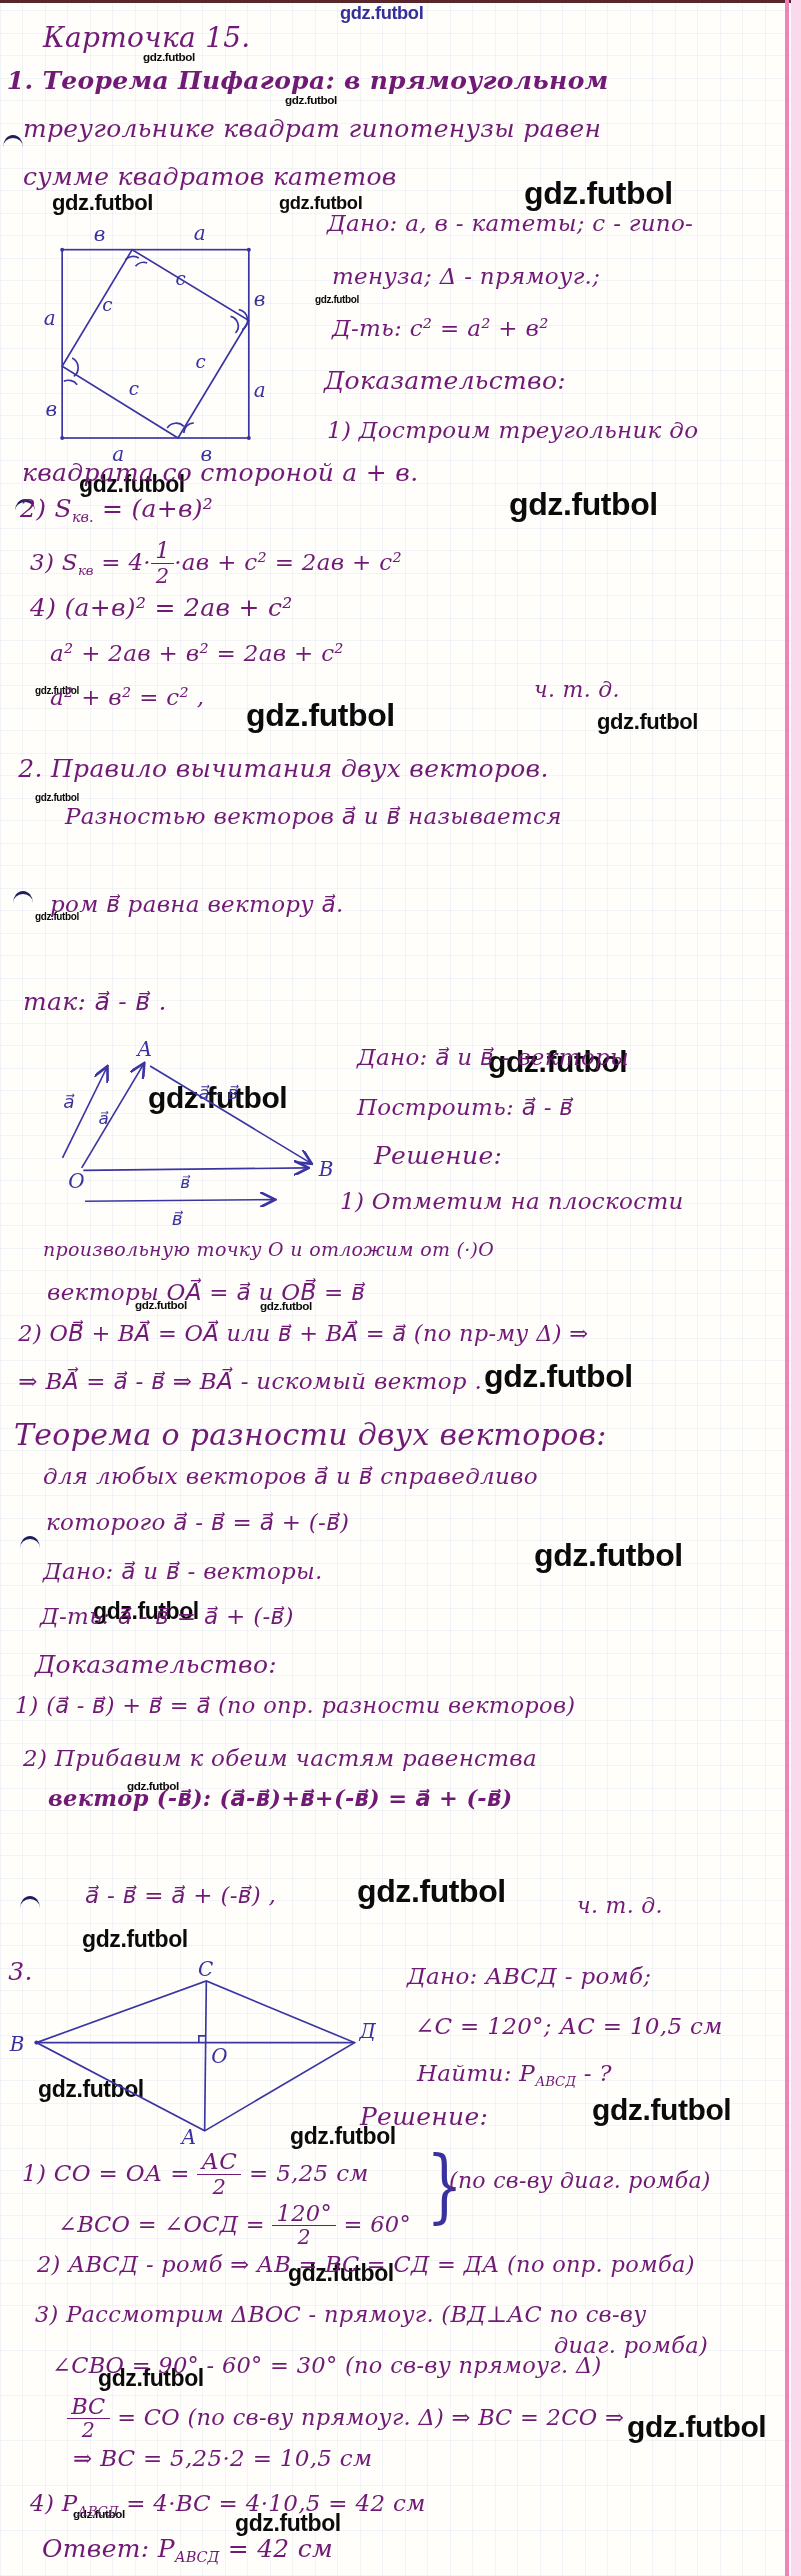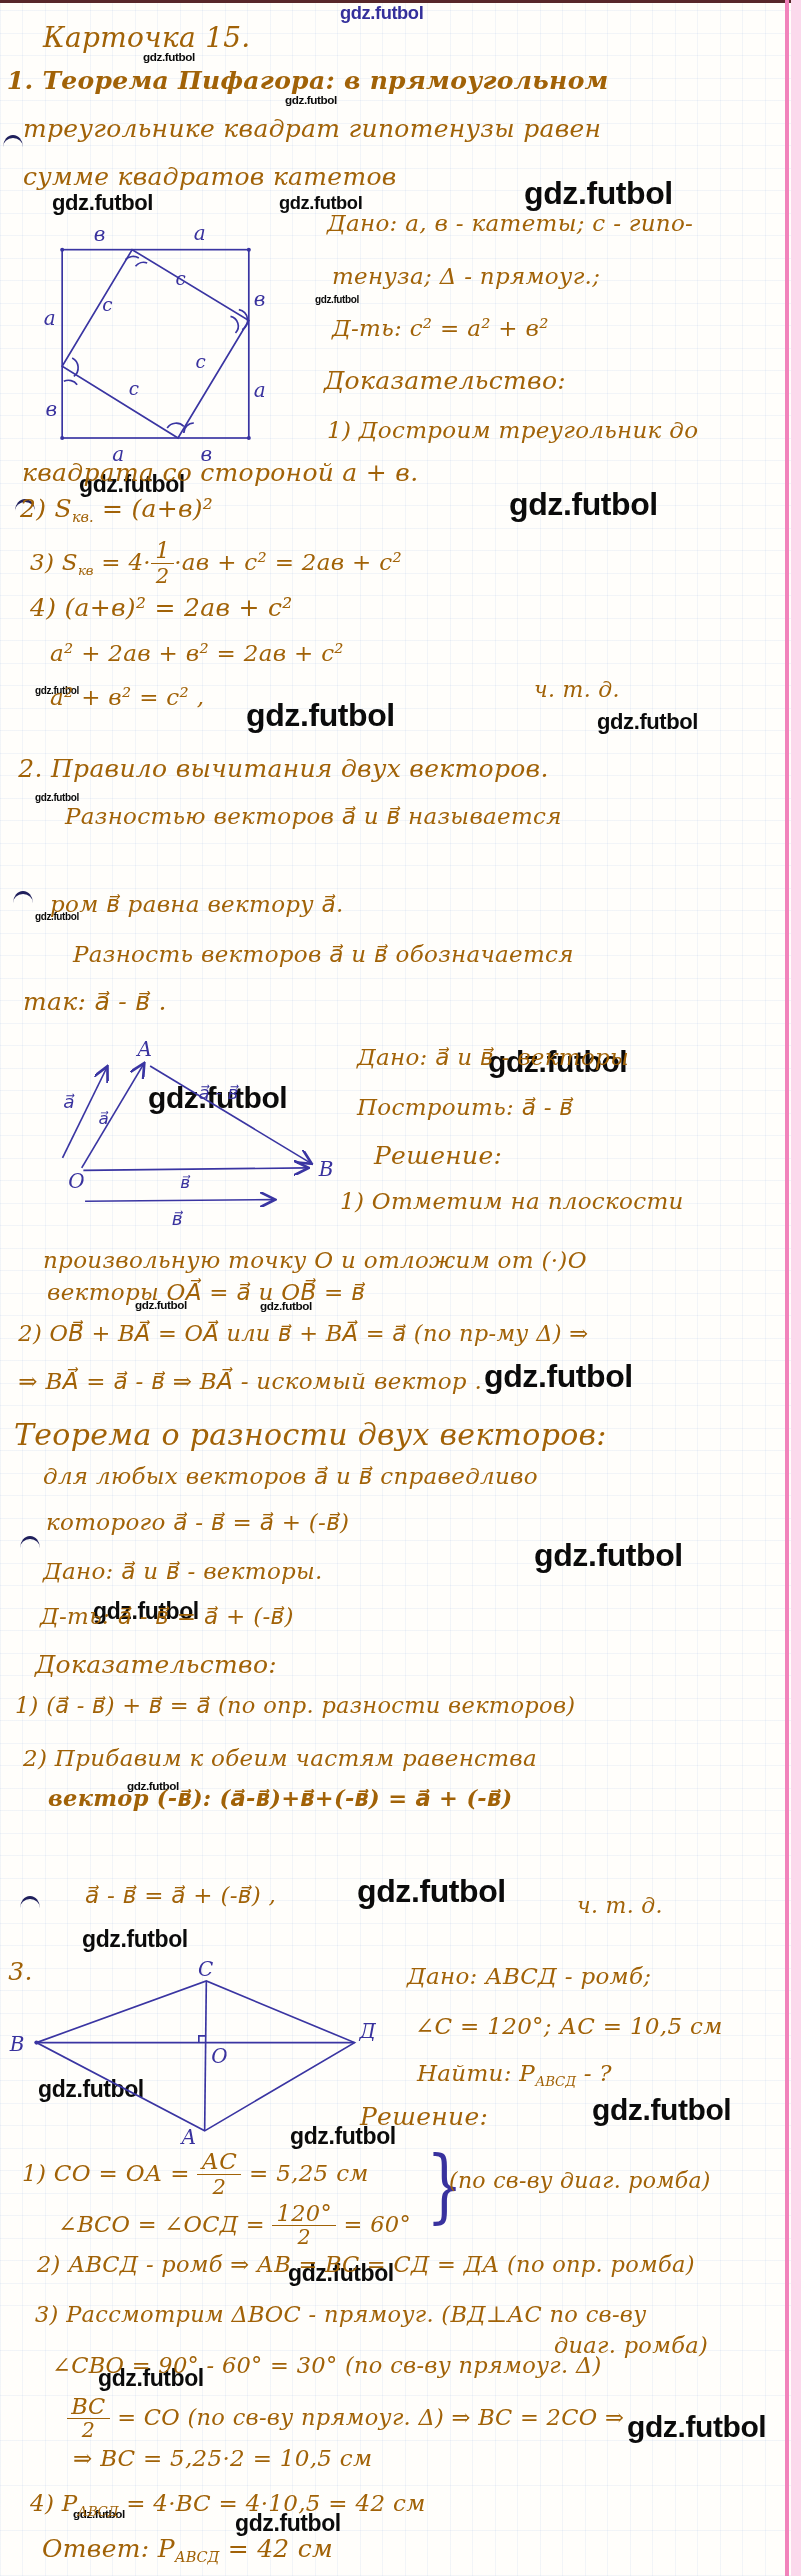--- a/index.html
+++ b/index.html
@@ -6,21 +6,21 @@
   .page{position:relative;width:801px;height:2576px;background:#fffefb;overflow:hidden;
         font-family:"DejaVu Serif","DejaVu Sans",serif;}
   .page::before{content:"";position:absolute;inset:0;pointer-events:none;
     background-image:
       repeating-linear-gradient(0deg, rgba(110,150,215,0.09) 0 0.8px, transparent 0.8px 22.5px),
       repeating-linear-gradient(90deg, rgba(110,150,215,0.09) 0 0.8px, transparent 0.8px 22.5px);}
   .top-edge{position:absolute;left:0;top:0;width:801px;height:2.5px;background:#57272b;}
   .margin-line{position:absolute;top:0;height:2576px;}
   .margin-line.main{left:785px;width:4.2px;background:#f183bb;}
   .margin-line.soft{left:791px;width:11px;background:#fbd9ec;}
-  .hw{position:absolute;white-space:nowrap;color:#a16207;font-style:italic;
+  .hw{position:absolute;white-space:nowrap;color:#701a75;font-style:italic;
       font-family:"DejaVu Serif","DejaVu Sans",serif;letter-spacing:0.3px;line-height:1.15;}
   .wm{position:absolute;white-space:nowrap;color:#0b0b0b;font-weight:bold;font-style:normal;
       font-family:"Liberation Sans","DejaVu Sans",sans-serif;letter-spacing:-0.4px;}
   .wm.blue{color:#34309b;}
   .frac{display:inline-block;vertical-align:-0.55em;text-align:center;line-height:1;}
   .frac .num{display:block;border-bottom:1.7px solid currentColor;padding:0 4.2px 0.8px;}
   .frac .den{display:block;padding-top:0.8px;font-size:.92em;}
   .sub{font-size:.58em;vertical-align:-0.35em;letter-spacing:0;}
   .penmark{position:absolute;width:20px;height:9.2px;border-top:3.3px solid #20205c;
       border-radius:50% 50% 0 0/100% 100% 0 0;}
@@ -127,21 +127,20 @@
     <span>3) S</span><span class="sub">кв</span><span> = 4·</span><span class="frac"><span class="num">1</span><span class="den">2</span></span><span>·ав + с² = 2ав + с²</span>
   </div>
   <div class="hw" style="left:30px;top:594px;font-size:25px;">4) (а+в)² = 2ав + с²</div>
   <div class="hw" style="left:50px;top:640px;font-size:23px;">а² + 2ав + в² = 2ав + с²</div>
   <div class="hw" style="left:50px;top:684px;font-size:23px;">а² + в² = с² ,</div>
   <div class="hw" style="left:534px;top:677px;font-size:22px;">ч. т. д.</div>
 
   <div class="hw" style="left:18.3px;top:755px;font-size:25px;">2. Правило вычитания двух векторов.</div>
   <div class="hw" style="left:65px;top:803px;font-size:23px;">Разностью векторов а⃗ и в⃗ называется</div>
   <div class="hw" style="left:50px;top:891px;font-size:23px;">ром в⃗ равна вектору а⃗.</div>
-  <div class="hw" style="left:73px;top:941px;font-size:23px;">Разность векторов а⃗ и в⃗ обозначается</div>
   <div class="hw" style="left:23px;top:988px;font-size:25px;">так:   а⃗ - в⃗ .</div>
 
   <svg style="left:50px;top:1041px;" width="292" height="192" viewBox="0 0 350 230">
     <defs>
       <marker id="ah" markerWidth="10" markerHeight="9" refX="8" refY="4.5" orient="auto">
         <path d="M0,0 L9,4.5 L0,9" fill="none" stroke="#3a35a2" stroke-width="1.6"></path>
       </marker>
     </defs>
     <g class="ink">
       <line x1="15" y1="140" x2="68" y2="32" marker-end="url(#ah)"></line>
@@ -157,21 +156,21 @@
     <text x="58" y="100" font-size="20">а⃗</text>
     <text x="178" y="70" font-size="22">а⃗ - в⃗</text>
     <text x="156" y="176" font-size="20">в⃗</text>
     <text x="146" y="220" font-size="22">в⃗</text>
   </svg>
 
   <div class="hw" style="left:357px;top:1044px;font-size:23px;">Дано:  а⃗ и в⃗ - векторы</div>
   <div class="hw" style="left:357px;top:1094px;font-size:23px;">Построить:   а⃗ - в⃗</div>
   <div class="hw" style="left:374px;top:1142px;font-size:25px;">Решение:</div>
   <div class="hw" style="left:340px;top:1188px;font-size:23px;">1) Отметим на плоскости</div>
-  <div class="hw" style="left:43px;top:1239px;font-size:23px;margin-top:8px;">произвольную точку О и отложим от (·)О</div>
+  <div class="hw" style="left:43px;top:1239px;font-size:19px;">произвольную точку О и отложим от (·)О</div>
   <div class="hw" style="left:47px;top:1279px;font-size:23px;">векторы  ОА⃗ = а⃗  и  ОВ⃗ = в⃗</div>
   <div class="hw" style="left:18.3px;top:1321px;font-size:22.5px;">2) ОВ⃗ + ВА⃗ = ОА⃗  или  в⃗ + ВА⃗ = а⃗ (по пр-му Δ) ⇒</div>
   <div class="hw" style="left:18.3px;top:1368px;font-size:23px;">⇒ ВА⃗ = а⃗ - в⃗  ⇒  ВА⃗ - искомый вектор .</div>
 
   <div class="hw" style="left:14px;top:1418px;font-size:30px;">Теорема о разности двух векторов:</div>
   <div class="hw" style="left:43px;top:1463px;font-size:23px;">для любых векторов а⃗ и в⃗ справедливо</div>
   <div class="hw" style="left:46px;top:1509px;font-size:23px;">которого   а⃗ - в⃗ = а⃗ + (-в⃗)</div>
   <div class="hw" style="left:43px;top:1558px;font-size:23px;">Дано:   а⃗  и  в⃗ - векторы.</div>
   <div class="hw" style="left:40px;top:1603px;font-size:23px;">Д-ть:   а⃗ - в⃗ = а⃗ + (-в⃗)</div>
   <div class="hw" style="left:35px;top:1651px;font-size:25px;">Доказательство:</div>

